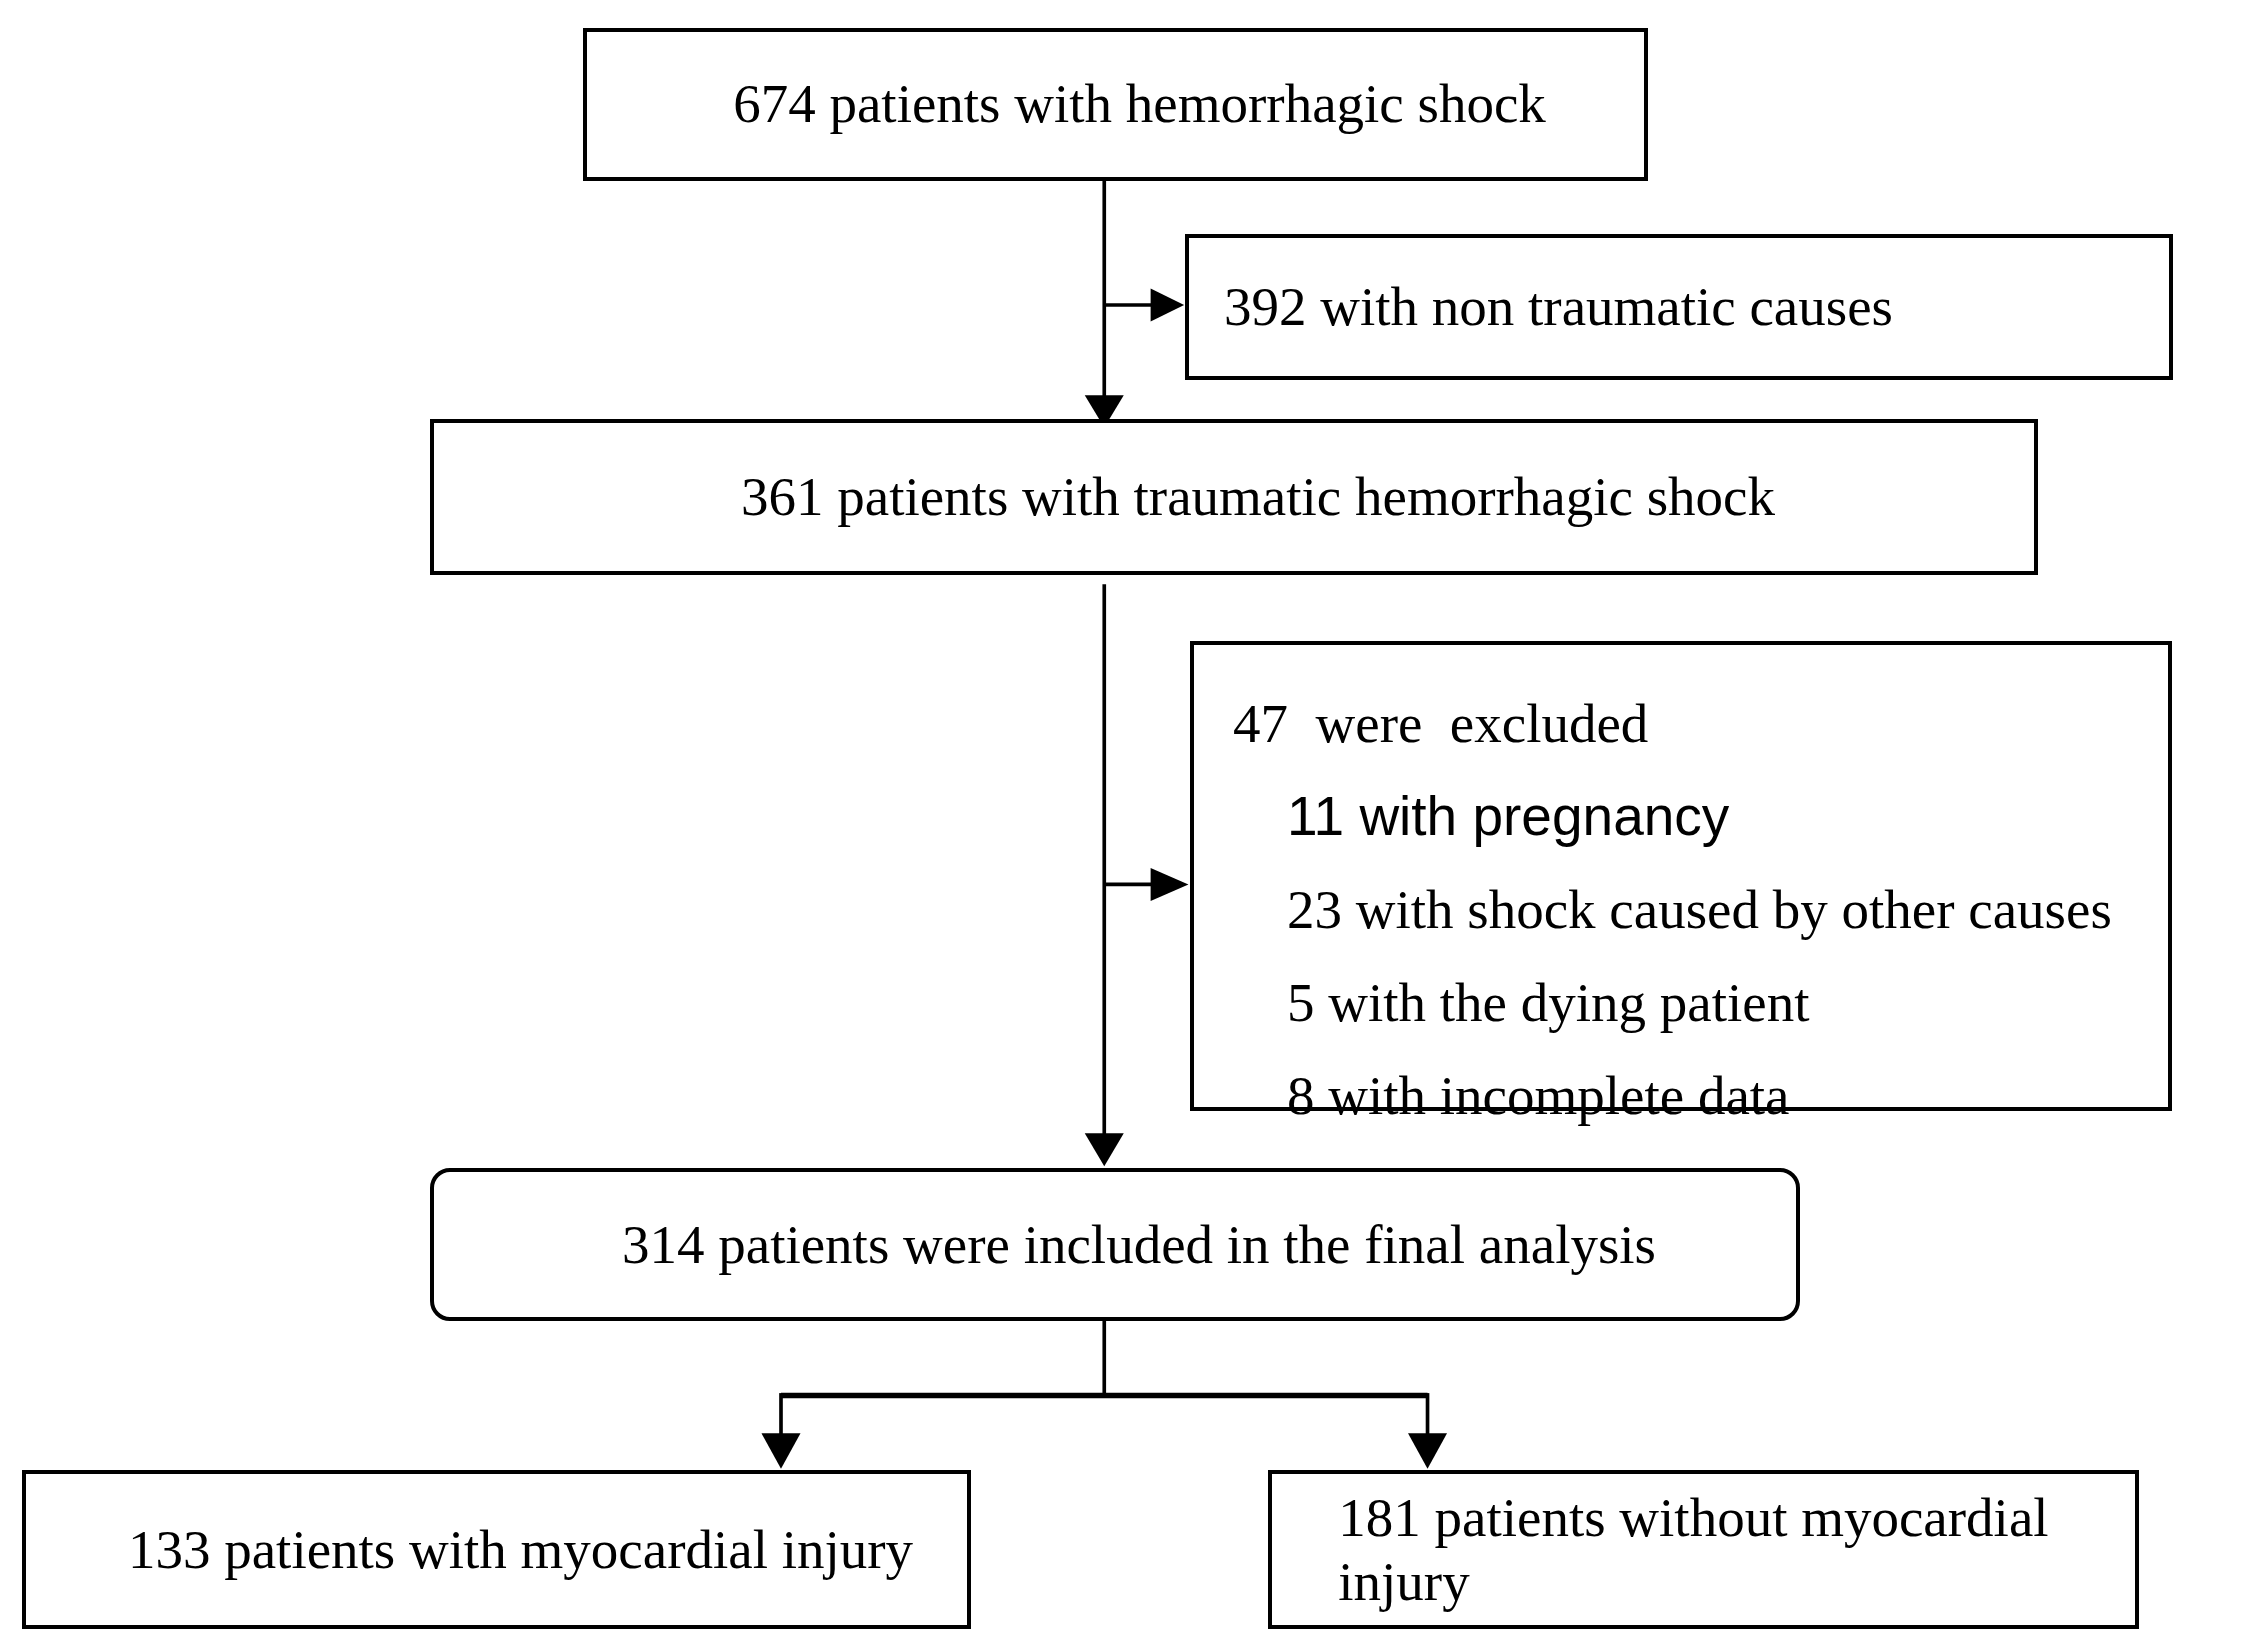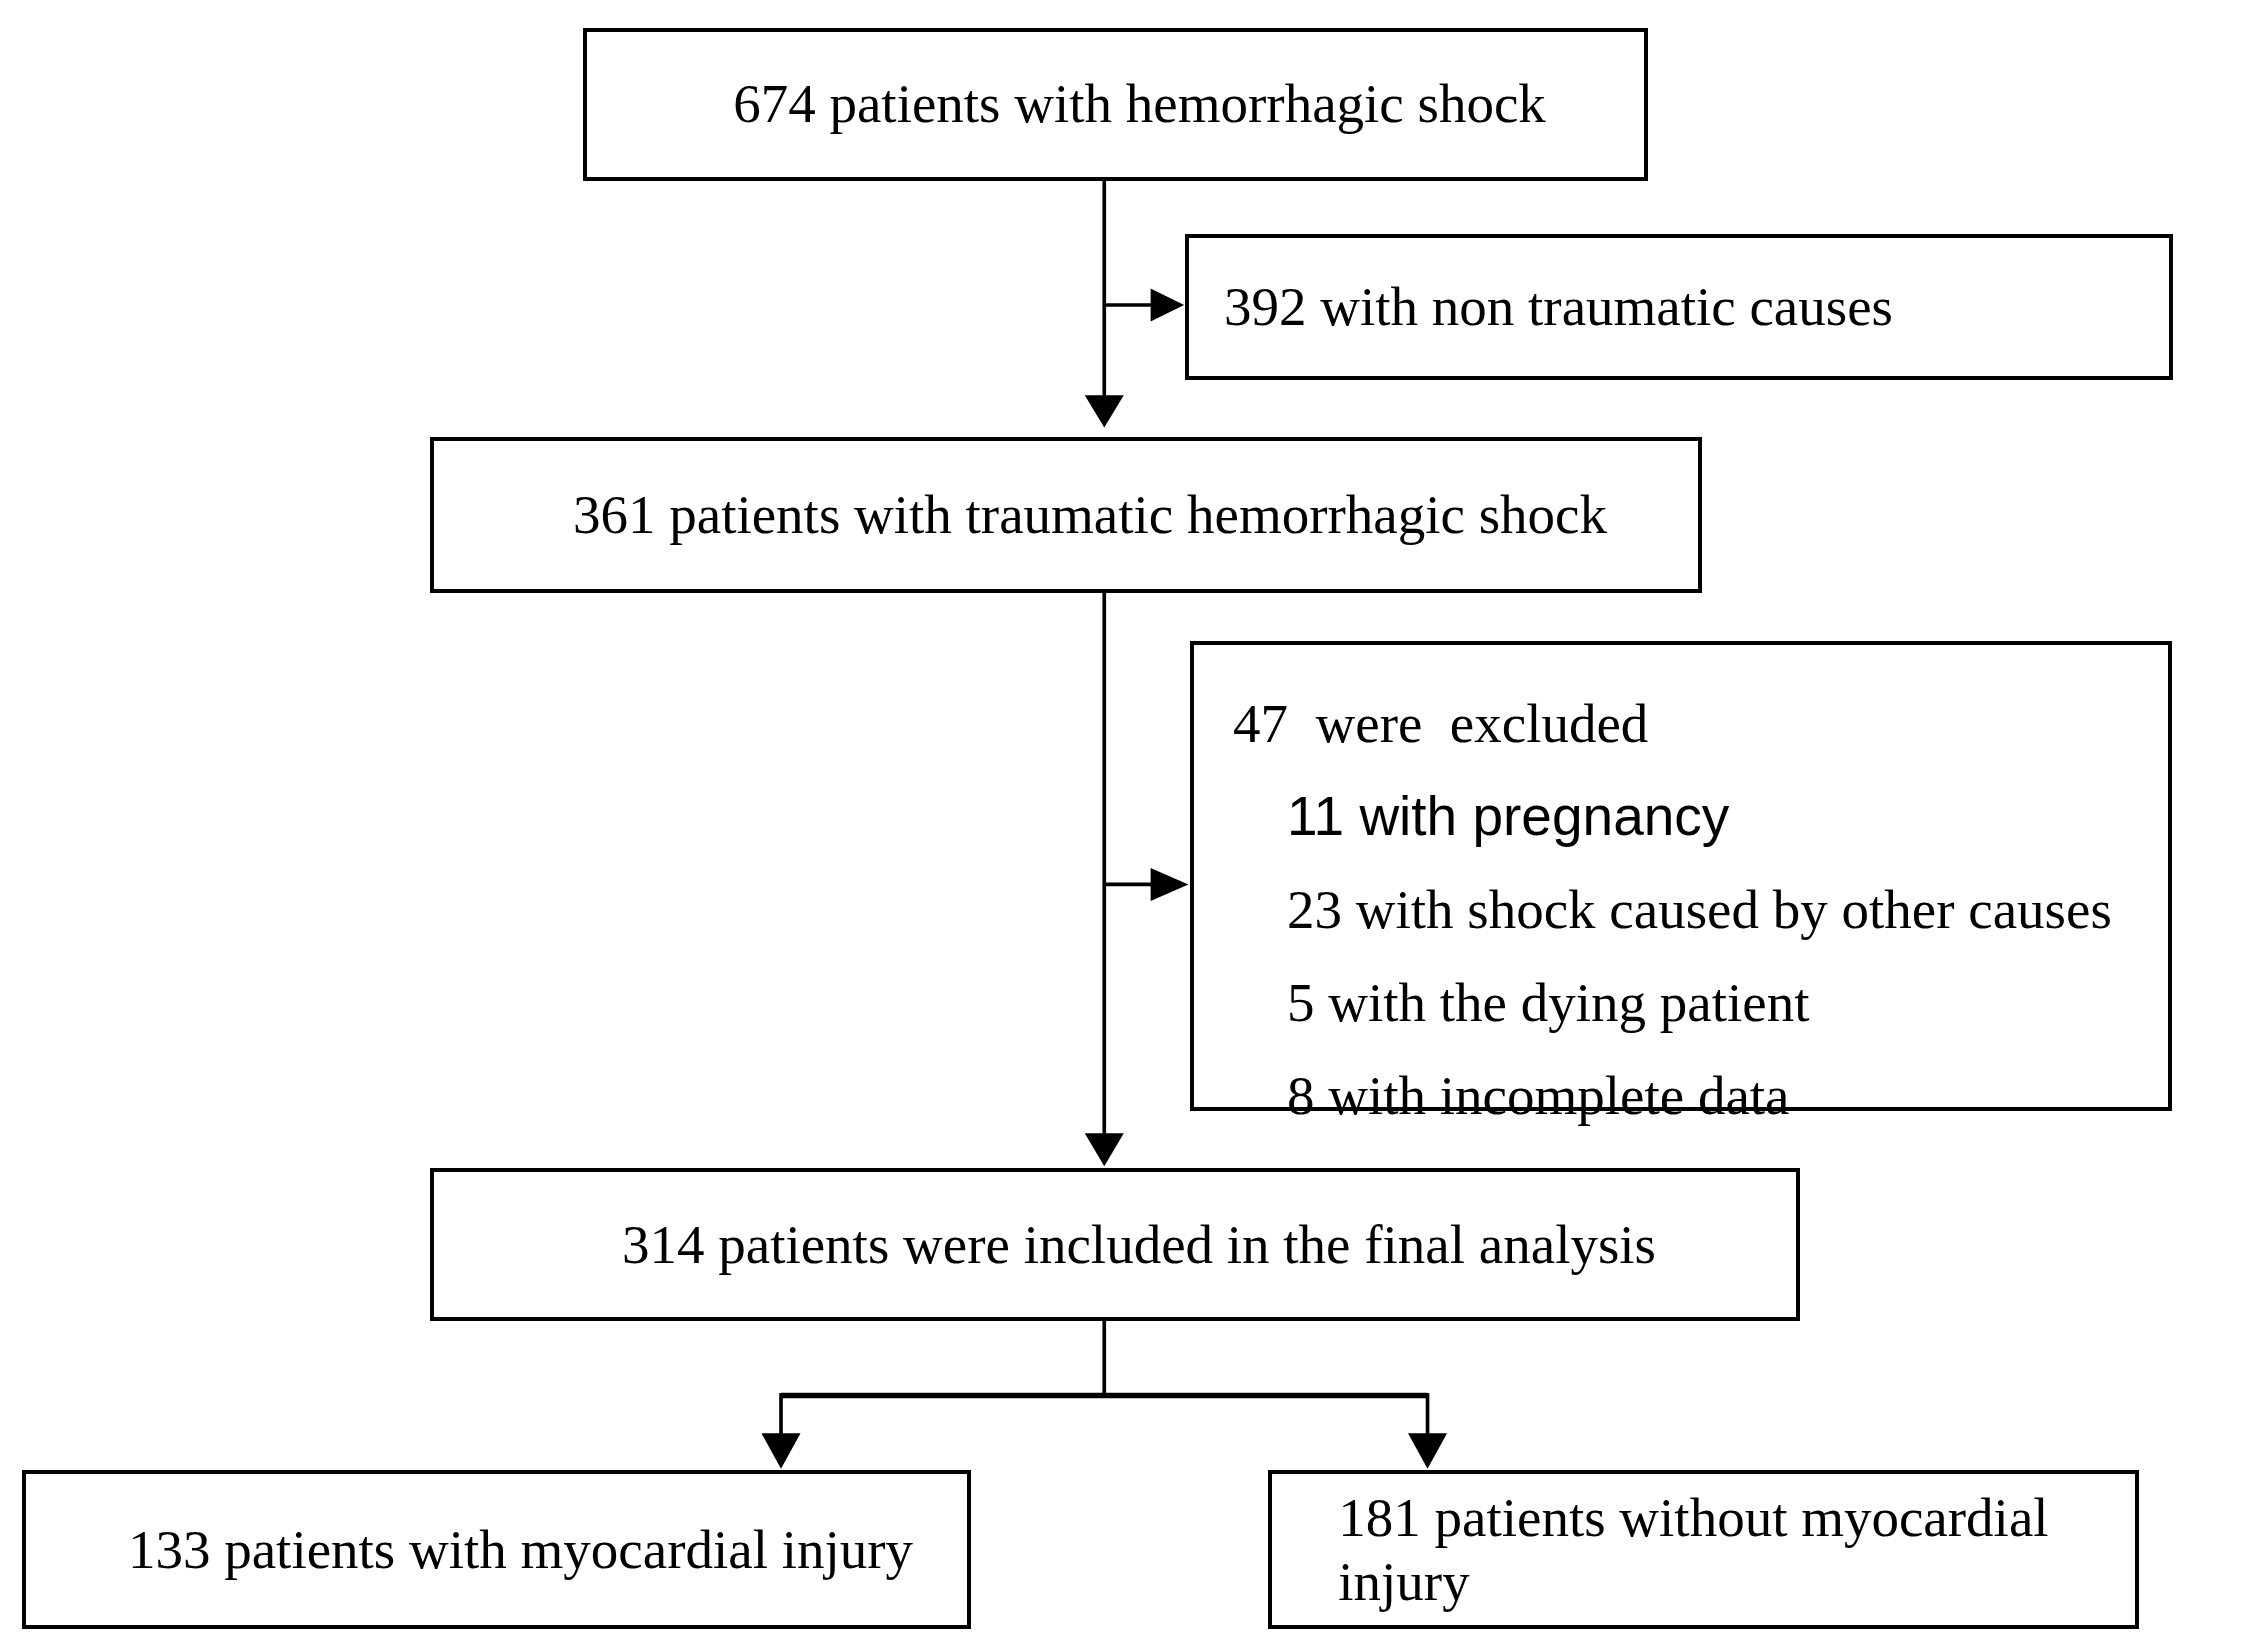--- a/index.html
+++ b/index.html
@@ -34,24 +34,24 @@
     line-height: 1.15;
   }
   .node.center { justify-content: center; text-align: left; padding-left: 48px; }
   .node.left   { justify-content: flex-start; text-align: left; }
   .node .label { padding: 0 18.3px; white-space: pre-wrap; }
 
   
   #n-total      { left: 583px;  top: 27.5px;   width: 1065px; height: 153px; }
   #n-nontrauma  { left: 1185px; top: 234px;  width: 988px; height: 146px; }
   #n-nontrauma .label { padding-left: 35px; }
-  #n-trauma     { left: 430px;  top: 437px;  width: 1272px; height: 156px; }
+  #n-trauma     { left: 430px;  top: 419px;  width: 1608px; height: 156px; }
   #n-excluded   { left: 1190px; top: 641px; width: 982px; height: 470px;
                   display: block; padding: 32px 12px 0 39px; }
-  #n-final      { left: 430px;  top: 1168px; width: 1370px; height: 153px; }
+  #n-final      { left: 430px;  top: 1168px; width: 1370px; height: 153px; border-radius: 20px; }
   #n-injury     { left: 22px;   top: 1470px; width: 949px; height: 159px; }
   #n-noinjury   { left: 1268px; top: 1470px; width: 871px; height: 159px; font-family: Liberation Serif, serif; }
 
   .excl-line {
     line-height: 93px;
     white-space: pre-wrap;
   }
   .excl-item { padding-left: 54px; }
   .alt-font  { font-family: Liberation Sans, sans-serif; }
 </style>

